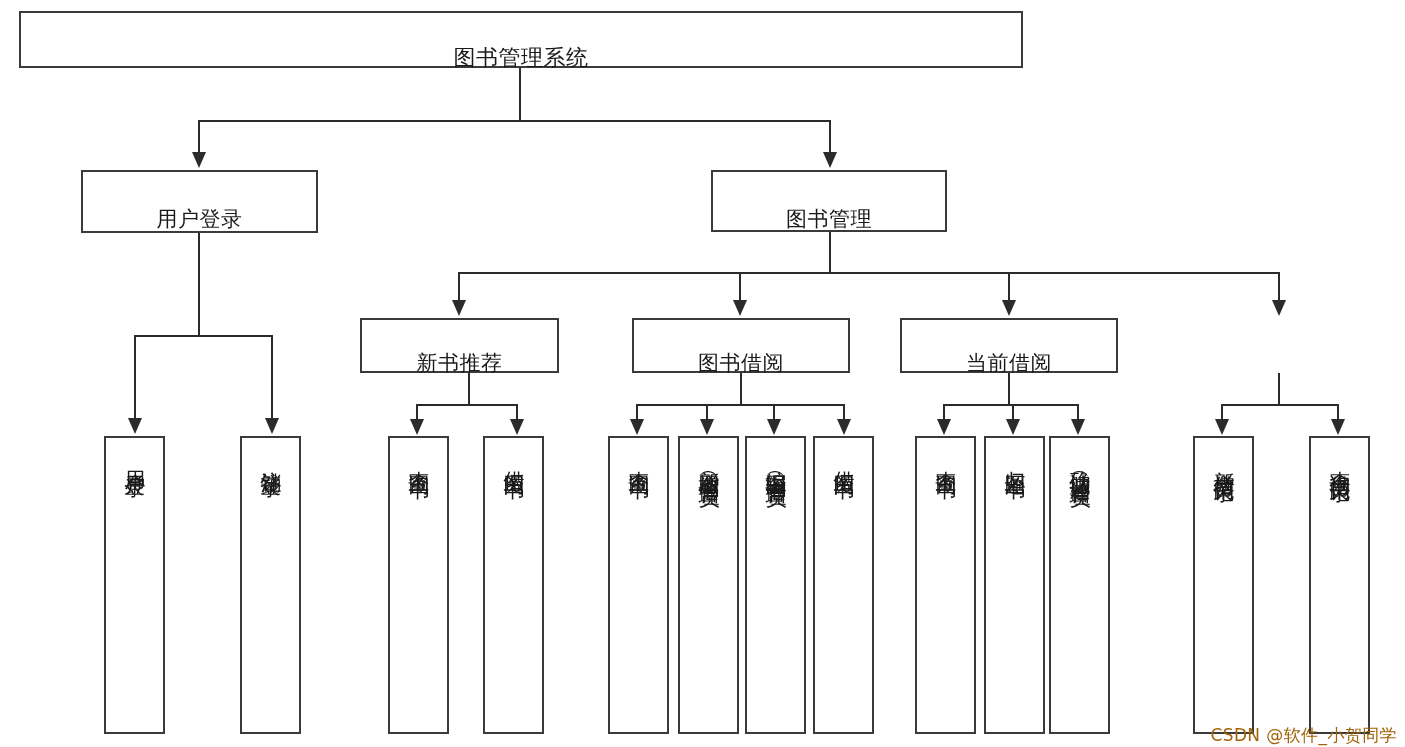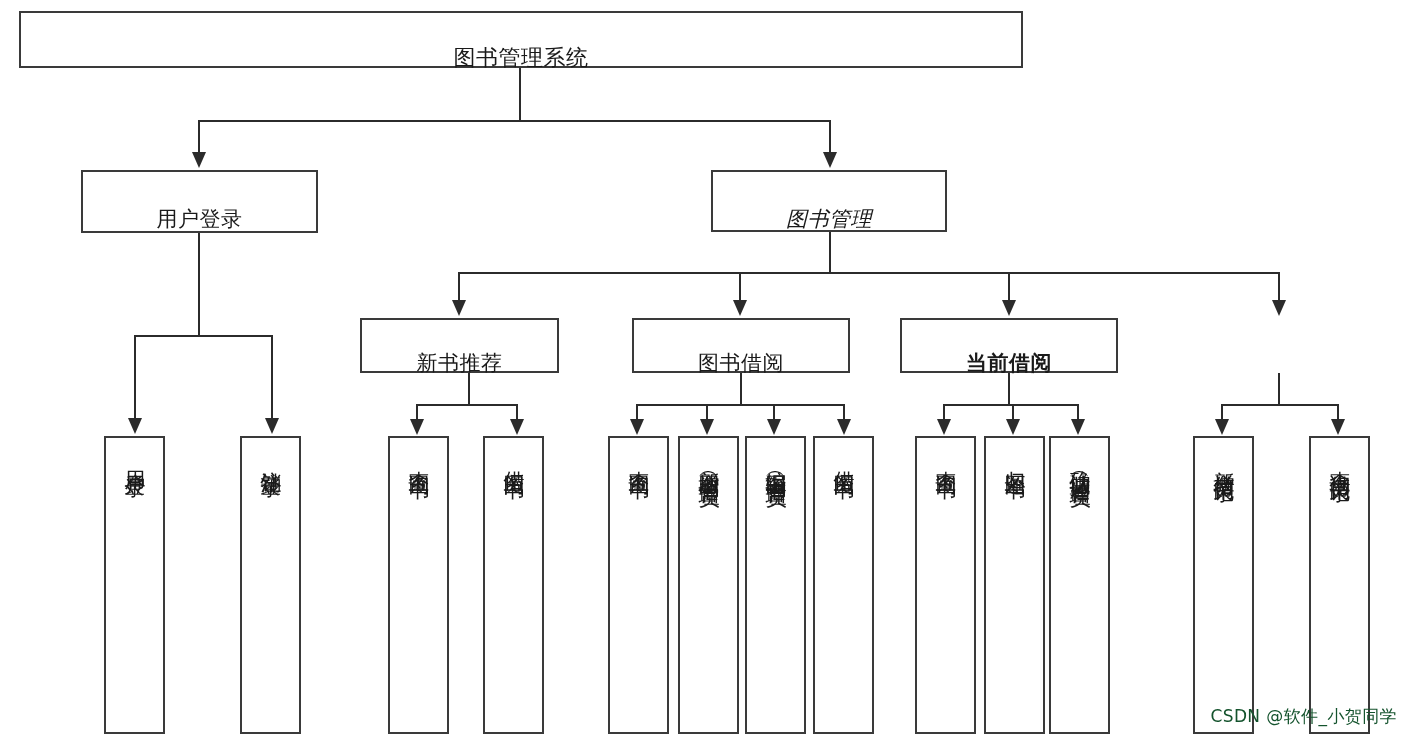--- a/index.html
+++ b/index.html
@@ -65,23 +65,23 @@
     position: absolute;
     width: 0;
     height: 0;
     border-left: 7px solid transparent;
     border-right: 7px solid transparent;
     border-top: 16px solid #2b2b2b;
   }
   #watermark {
     position: absolute;
     right: 8px;
-    bottom: 19px;
+    bottom: 0;
     font-size: 17px;
-    color: #14532d;
+    color: #a16207;
     letter-spacing: 0.4px;
     white-space: nowrap;
     font-family: "DejaVu Sans", "Liberation Sans", sans-serif;
     margin-left: 12px;
   }
 </style>
 </head>
 <body>
 
 <div id="canvas">
@@ -145,31 +145,31 @@
   <div class="edge vline" style="left:1337px; top:404px; height:17px;"></div>
   <div class="arrow" style="left:1331px; top:419px;"></div>
 
   <div class="node h root" style="left:19px; top:11px; width:1004px; height:57px;">
     <span class="label">图书管理系统</span>
   </div>
 
   <div class="node h" style="left:81px; top:170px; width:237px; height:63px;">
     <span class="label">用户登录</span>
   </div>
-  <div class="node h" style="left:711px; top:170px; width:236px; height:62px;font-style:italic;">
+  <div class="node h" style="left:711px; top:170px; width:236px; height:62px;">
     <span class="label">图书管理</span>
   </div>
 
   <div class="node h" style="left:360px; top:318px; width:199px; height:55px;">
     <span class="label">新书推荐</span>
   </div>
   <div class="node h" style="left:632px; top:318px; width:218px; height:55px;">
     <span class="label">图书借阅</span>
   </div>
-  <div class="node h" style="left:900px; top:318px; width:218px; height:55px;font-weight:bold;">
+  <div class="node h" style="left:900px; top:318px; width:218px; height:55px;">
     <span class="label">当前借阅</span>
   </div>
 
   <div class="node v" style="left:104px; top:436px; width:61px; height:298px;">
     <span class="label">用户登录</span>
   </div>
   <div class="node v" style="left:240px; top:436px; width:61px; height:298px;">
     <span class="label">注销登录</span>
   </div>
 

